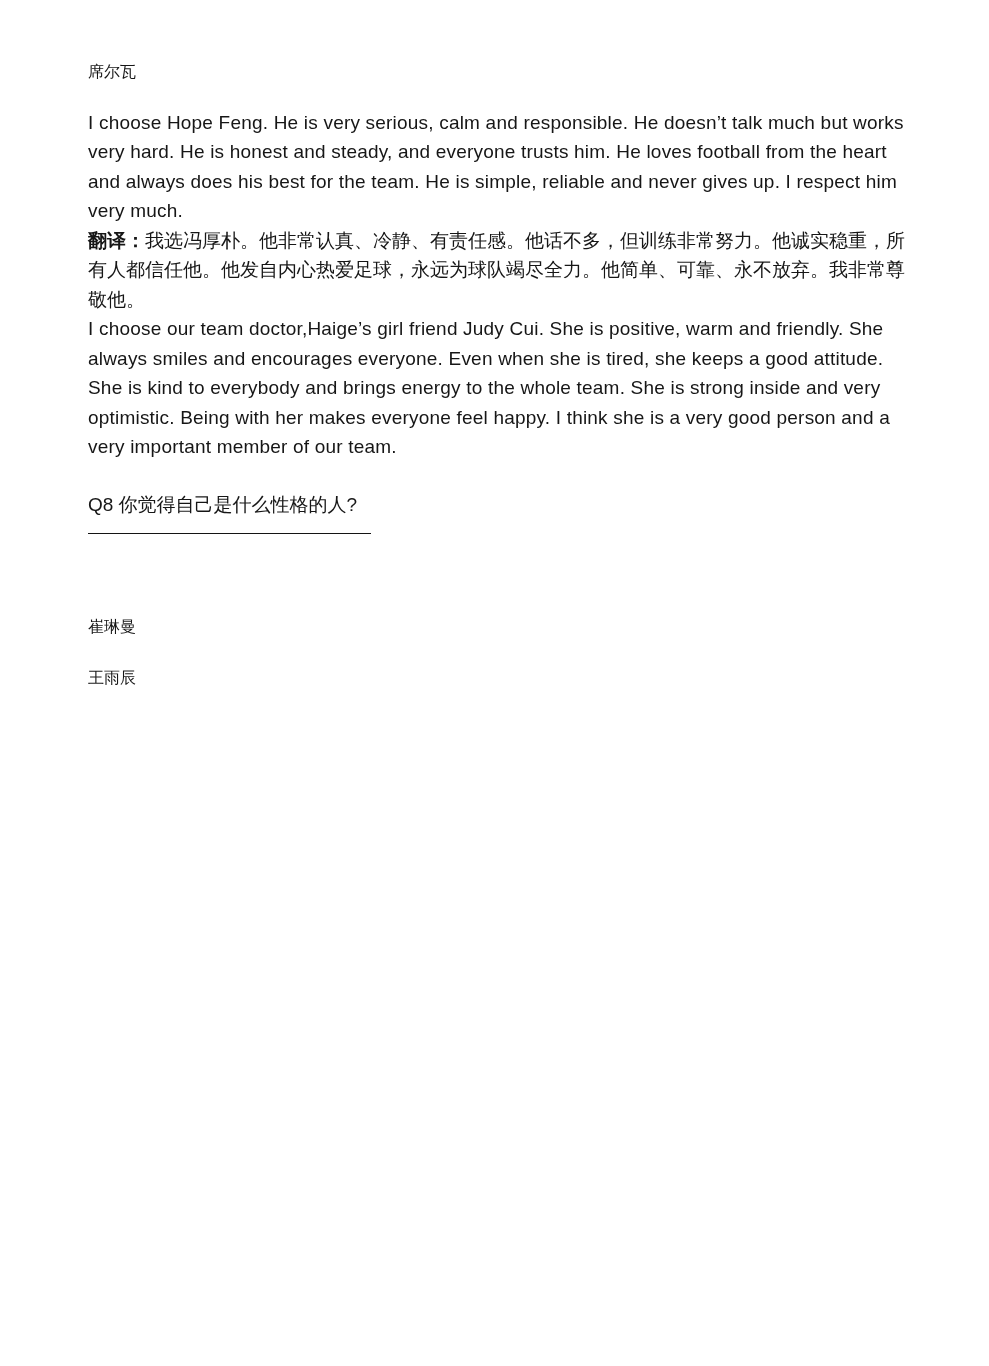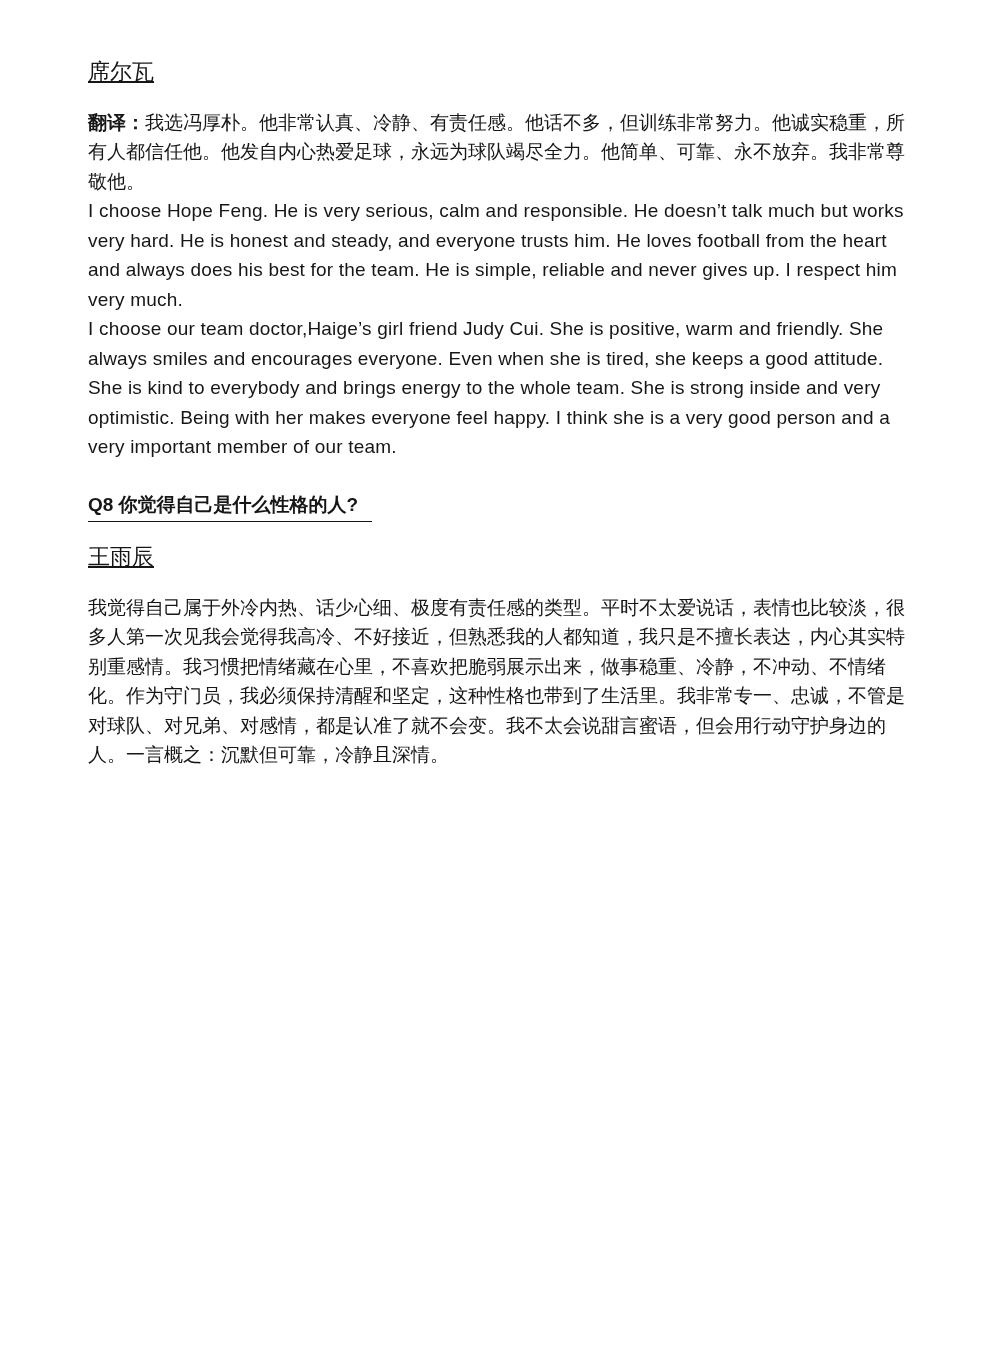--- a/index.html
+++ b/index.html
@@ -18,24 +18,23 @@
     box-sizing: border-box;
     padding: 57px 75px 0 88px;
   }
   .content {
     width: 826px;
     font-size: 19px;
     line-height: 29.5px;
     text-align: left;
   }
   .person-name {
-    font-size: 22px;
+    font-size: 16px;
     font-weight: 400;
     margin: 22px 0 21px 0;
-    text-decoration: underline;
   }
   .person-name.first {
     margin-top: 0;
   }
   .person-name.after-question {
     margin-top: 78px;
   }
   .person-name.wang {
     margin-top: 20px;
   }
@@ -48,42 +47,41 @@
   .translation-label {
     font-weight: 700;
   }
   .question-line {
     margin: 28px 0 0 0;
   }
   .q-underline {
     display: inline-block;
     border-bottom: 1.5px solid #141414;
     padding-right: 14px;
-    padding-bottom: 2px;
-    font-weight: bold;
+    padding-bottom: 14px;
   }
 </style>
 </head>
 <body>
 
 <div class="page">
   <div class="content">
 
     <p class="person-name first">席尔瓦</p>
 
+    <p class="para en">I choose Hope Feng. He is very serious, calm and responsible. He doesn’t talk much but works very hard. He is honest and steady, and everyone trusts him. He loves football from the heart and always does his best for the team. He is simple, reliable and never gives up. I respect him very much.</p>
+
     <p class="para cn"><span class="translation-label">翻译：</span><span>我选冯厚朴。他非常认真、冷静、有责任感。他话不多，但训练非常努力。他诚实稳重，所有人都信任他。他发自内心热爱足球，永远为球队竭尽全力。他简单、可靠、永不放弃。我非常尊敬他。</span></p>
-
-    <p class="para en">I choose Hope Feng. He is very serious, calm and responsible. He doesn’t talk much but works very hard. He is honest and steady, and everyone trusts him. He loves football from the heart and always does his best for the team. He is simple, reliable and never gives up. I respect him very much.</p>
 
 
     <p class="para en">I choose our team doctor,Haige’s girl friend Judy Cui. She is positive, warm and friendly. She always smiles and encourages everyone. Even when she is tired, she keeps a good attitude. She is kind to everybody and brings energy to the whole team. She is strong inside and very optimistic. Being with her makes everyone feel happy. I think she is a very good person and a very important member of our team.</p>
 
 
     <p class="question-line"><span class="q-underline">Q8 你觉得自己是什么性格的人?</span></p>
 
+    <p class="person-name after-question">崔琳曼</p>
 
 
     <p class="person-name wang">王雨辰</p>
 
-    <p class="para cn">我觉得自己属于外冷内热、话少心细、极度有责任感的类型。平时不太爱说话，表情也比较淡，很多人第一次见我会觉得我高冷、不好接近，但熟悉我的人都知道，我只是不擅长表达，内心其实特别重感情。我习惯把情绪藏在心里，不喜欢把脆弱展示出来，做事稳重、冷静，不冲动、不情绪化。作为守门员，我必须保持清醒和坚定，这种性格也带到了生活里。我非常专一、忠诚，不管是对球队、对兄弟、对感情，都是认准了就不会变。我不太会说甜言蜜语，但会用行动守护身边的人。一言概之：沉默但可靠，冷静且深情。</p>
 
   </div>
 </div>
 
 </body></html>

